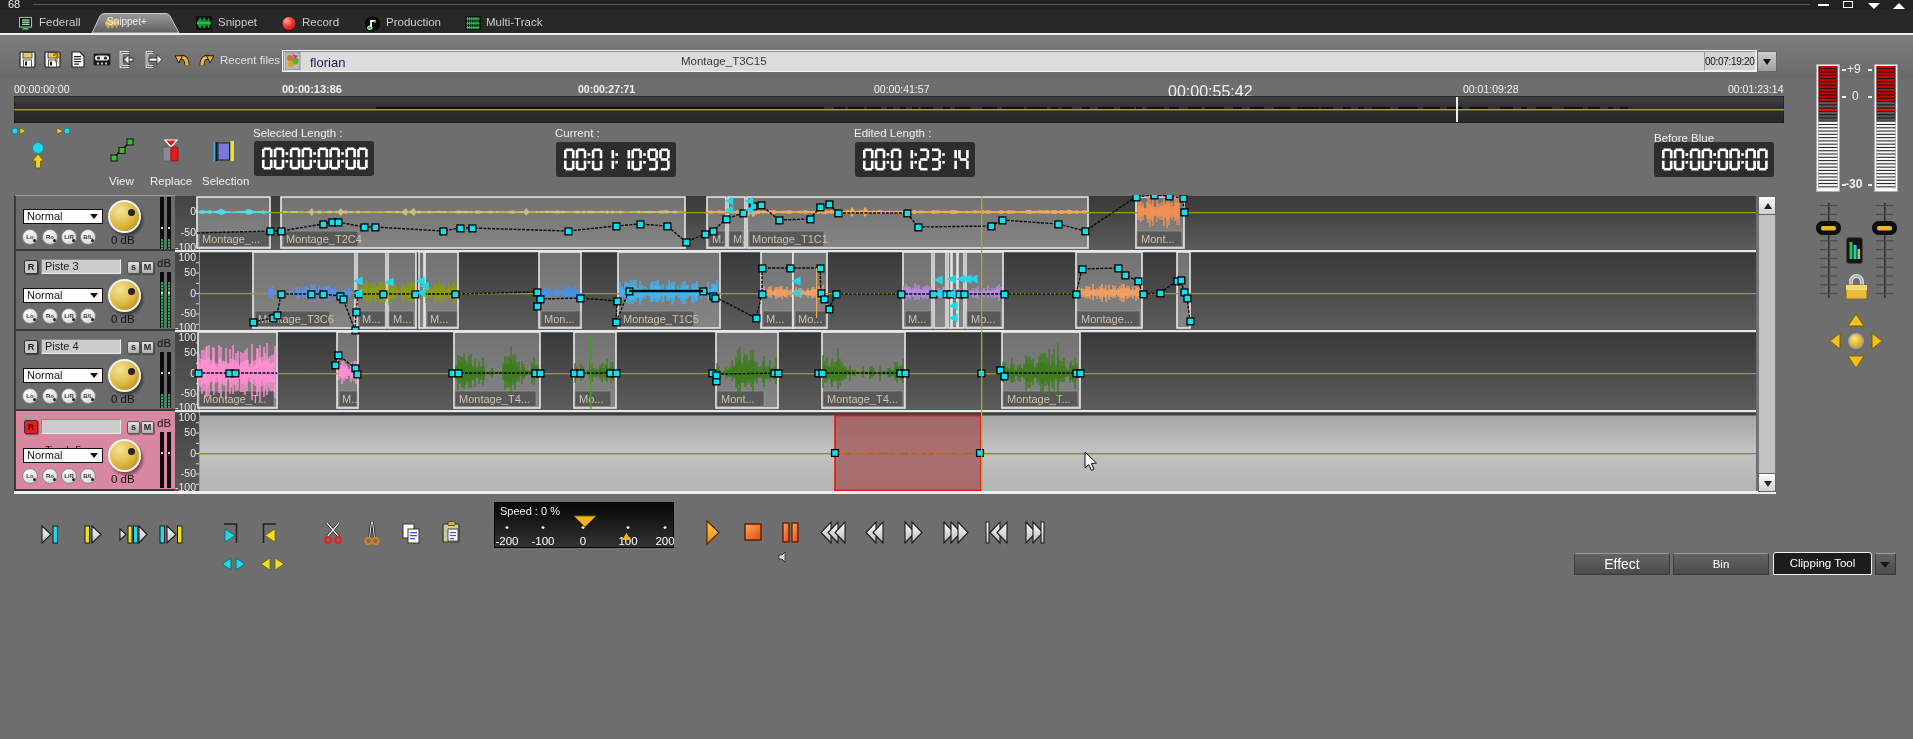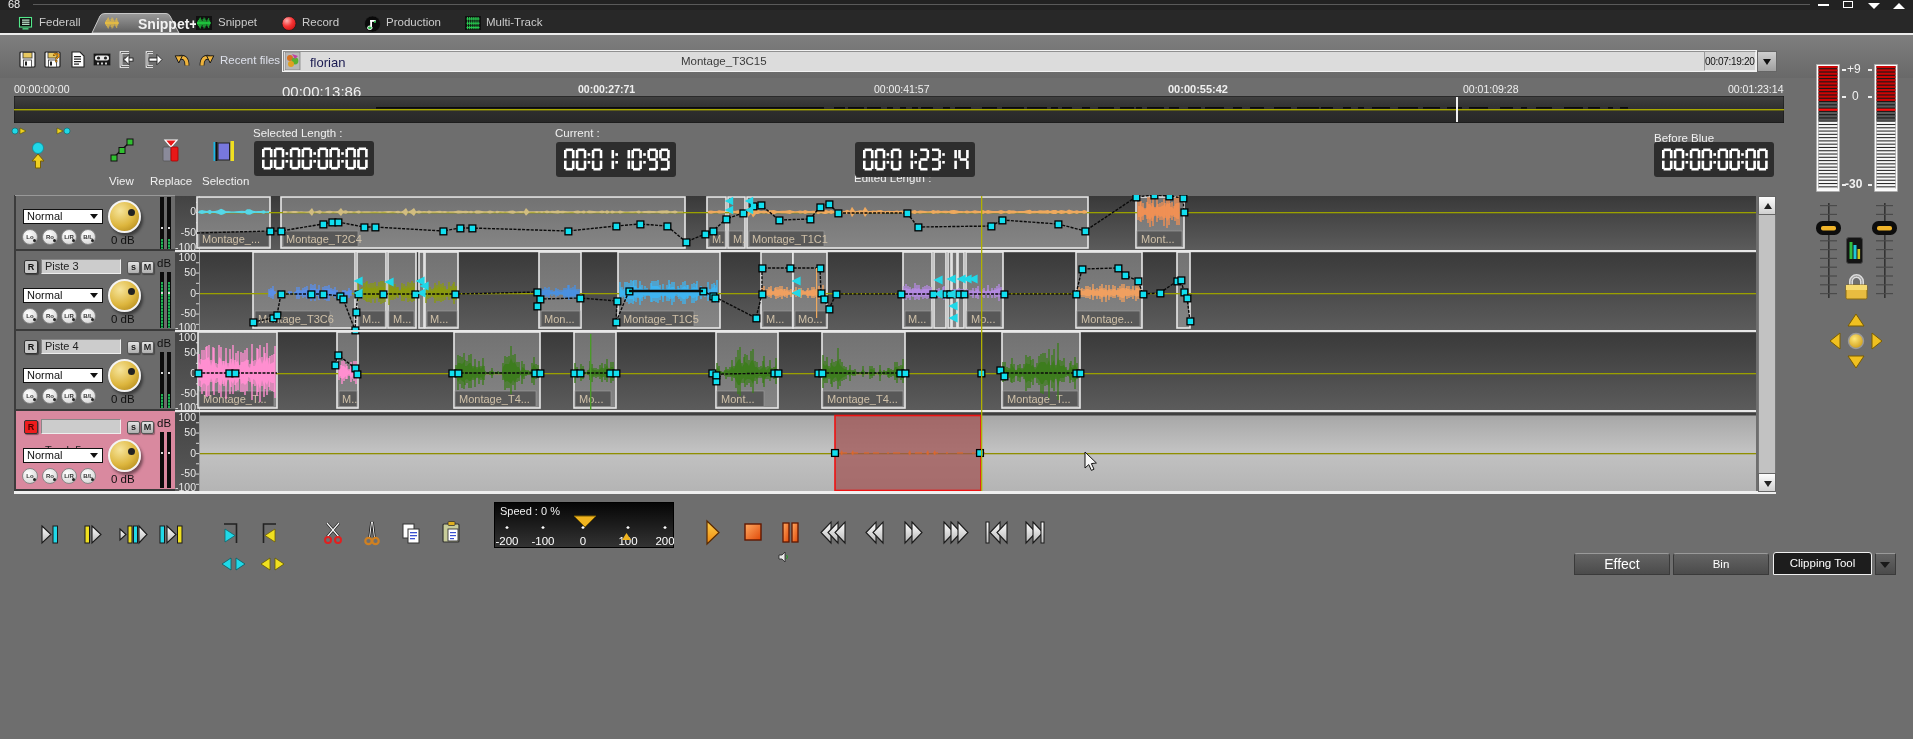--- a/index.html
+++ b/index.html
@@ -42,21 +42,21 @@
     <rect x="5.75" y="5.0" width="0.75" height="4" fill="#f2c33c"></rect>
     <rect x="6.70" y="3.0" width="0.75" height="8" fill="#f2c33c"></rect>
     <rect x="7.65" y="1.5" width="0.75" height="11" fill="#f2c33c"></rect>
     <rect x="8.60" y="2.5" width="0.75" height="9" fill="#f2c33c"></rect>
     <rect x="9.55" y="4.0" width="0.75" height="6" fill="#f2c33c"></rect>
     <rect x="10.50" y="5.5" width="0.75" height="3" fill="#f2c33c"></rect>
     <rect x="11.45" y="3.5" width="0.75" height="7" fill="#f2c33c"></rect>
     <rect x="12.40" y="2.0" width="0.75" height="10" fill="#f2c33c"></rect>
     <rect x="13.35" y="4.5" width="0.75" height="5" fill="#f2c33c"></rect>
   </svg>
-<div class="txt" style="left:138px;top:16px;font-size:14px;color:#f2f2f2;font-weight:bold;">Snippet+</div>
+<div class="txt" style="left:107px;top:16px;font-size:10px;color:#f2f2f2;font-weight:normal;">Snippet+</div>
 <svg class="abs" style="left:196px;top:16px" width="16" height="15">
     <rect x="0" y="0" width="16" height="14" fill="#101010"></rect>
     <rect x="1" y="6.4" width="14" height="1.2" fill="#22dd44"></rect>
     <rect x="1.00" y="5.5" width="0.75" height="3" fill="#22dd44"></rect>
     <rect x="1.95" y="4.0" width="0.75" height="6" fill="#22dd44"></rect>
     <rect x="2.90" y="2.5" width="0.75" height="9" fill="#22dd44"></rect>
     <rect x="3.85" y="1.5" width="0.75" height="11" fill="#22dd44"></rect>
     <rect x="4.80" y="3.5" width="0.75" height="7" fill="#22dd44"></rect>
     <rect x="5.75" y="5.0" width="0.75" height="4" fill="#22dd44"></rect>
     <rect x="6.70" y="3.0" width="0.75" height="8" fill="#22dd44"></rect>
@@ -178,24 +178,24 @@
     <circle cx="6" cy="12" r="3" fill="#e0a020"></circle>
     <path d="M7,2 L13,4 L10,7 Z" fill="#c040a0"></path>
   </svg>
 <div class="txt" style="left:310px;top:55px;font-size:13px;color:#1a1a50;font-weight:normal;text-align:center;">florian</div>
 <div class="txt" style="left:681px;top:55px;font-size:11.5px;color:#3a3a3a;font-weight:normal;">Montage_T3C15</div>
 <div class="abs" style="left:1704px;top:51px;width:52px;height:20px;background:#d4d4d4;border:1px solid #999;border-right-color:#eee;border-bottom-color:#eee;"></div>
 <div class="txt" style="left:1705px;top:56px;font-size:10px;color:#111;font-weight:normal;letter-spacing:-0.3px;">00:07:19:20</div>
 <div class="abs" style="left:1757px;top:51px;width:20px;height:21px;background:linear-gradient(#cfcfcf,#9f9f9f);border:1px solid #666;"></div>
 <div class="abs" style="left:1763px;top:59px;width:0;height:0;border-left:4.5px solid transparent;border-right:4.5px solid transparent;border-top:6px solid #111;"></div>
 <div class="txt" style="left:14px;top:83px;font-size:10.5px;color:#f0f0f0;font-weight:normal;">00:00:00:00</div>
-<div class="txt" style="left:282px;top:83px;font-size:15px;color:#f0f0f0;font-weight:normal;text-align:center;">00:00:13:86</div>
+<div class="txt" style="left:282px;top:83px;font-size:11px;color:#f0f0f0;font-weight:bold;text-align:center;">00:00:13:86</div>
 <div class="txt" style="left:578px;top:83px;font-size:10.5px;color:#f0f0f0;font-weight:bold;">00:00:27:71</div>
 <div class="txt" style="left:874px;top:83px;font-size:10.5px;color:#f0f0f0;font-weight:normal;">00:00:41:57</div>
-<div class="txt" style="left:1168px;top:83px;font-size:11px;color:#f0f0f0;font-weight:bold;">00:00:55:42</div>
+<div class="txt" style="left:1168px;top:83px;font-size:16px;color:#f0f0f0;font-weight:normal;">00:00:55:42</div>
 <div class="txt" style="left:1463px;top:83px;font-size:10.5px;color:#f0f0f0;font-weight:normal;">00:01:09:28</div>
 <div class="txt" style="left:1728px;top:83px;font-size:10.5px;color:#f0f0f0;font-weight:normal;">00:01:23:14</div>
 <svg class="abs" style="left:14px;top:96px" width="1770" height="27">
     <defs>
       <linearGradient id="ovg" x1="0" y1="0" x2="0" y2="1">
         <stop offset="0" stop-color="#414141"></stop>
         <stop offset="0.5" stop-color="#2e2e2e"></stop>
         <stop offset="1" stop-color="#272727"></stop>
       </linearGradient>
     </defs>
@@ -270,21 +270,21 @@
     <rect x="1.5" y="2" width="2" height="19" fill="#18b8e8"></rect>
     <rect x="3.5" y="2" width="2" height="19" fill="#101010"></rect>
     <rect x="6" y="3" width="11.5" height="17" fill="#7878dd" stroke="#222" stroke-width="1"></rect>
     <rect x="18.5" y="1" width="3.5" height="20" fill="#f0e020"></rect>
   </svg>
 <div class="txt" style="left:109px;top:175px;font-size:11.5px;color:#f0f0f0;font-weight:normal;">View</div>
 <div class="txt" style="left:150px;top:175px;font-size:11.5px;color:#f0f0f0;font-weight:normal;">Replace</div>
 <div class="txt" style="left:202px;top:175px;font-size:11.5px;color:#f0f0f0;font-weight:normal;">Selection</div>
 <div class="txt" style="left:253px;top:127px;font-size:11.5px;color:#f0f0f0;font-weight:normal;">Selected Length :</div>
 <div class="txt" style="left:555px;top:127px;font-size:11.5px;color:#f0f0f0;font-weight:normal;">Current :</div>
-<div class="txt" style="left:854px;top:127px;font-size:11.5px;color:#f0f0f0;font-weight:normal;margin-top:45px;">Edited Length :</div>
+<div class="txt" style="left:854px;top:127px;font-size:11.5px;color:#f0f0f0;font-weight:normal;">Edited Length :</div>
 <div class="txt" style="left:1654px;top:132px;font-size:11.5px;color:#f0f0f0;font-weight:normal;">Before Blue</div>
 <svg class="abs" style="left:254px;top:141px" width="120" height="35">
     <rect x="0" y="0" width="120" height="35" rx="3" fill="#2d2d2d"></rect>
     <rect x="9.6" y="6.5" width="7.3" height="2.6" fill="#fff"></rect>
     <rect x="15.9" y="8.0" width="2.6" height="8.3" fill="#fff"></rect>
     <rect x="15.9" y="18.7" width="2.6" height="8.3" fill="#fff"></rect>
     <rect x="9.6" y="25.9" width="7.3" height="2.6" fill="#fff"></rect>
     <rect x="8.0" y="18.7" width="2.6" height="8.3" fill="#fff"></rect>
     <rect x="8.0" y="8.0" width="2.6" height="8.3" fill="#fff"></rect>
     <rect x="21.4" y="6.5" width="7.3" height="2.6" fill="#fff"></rect>

